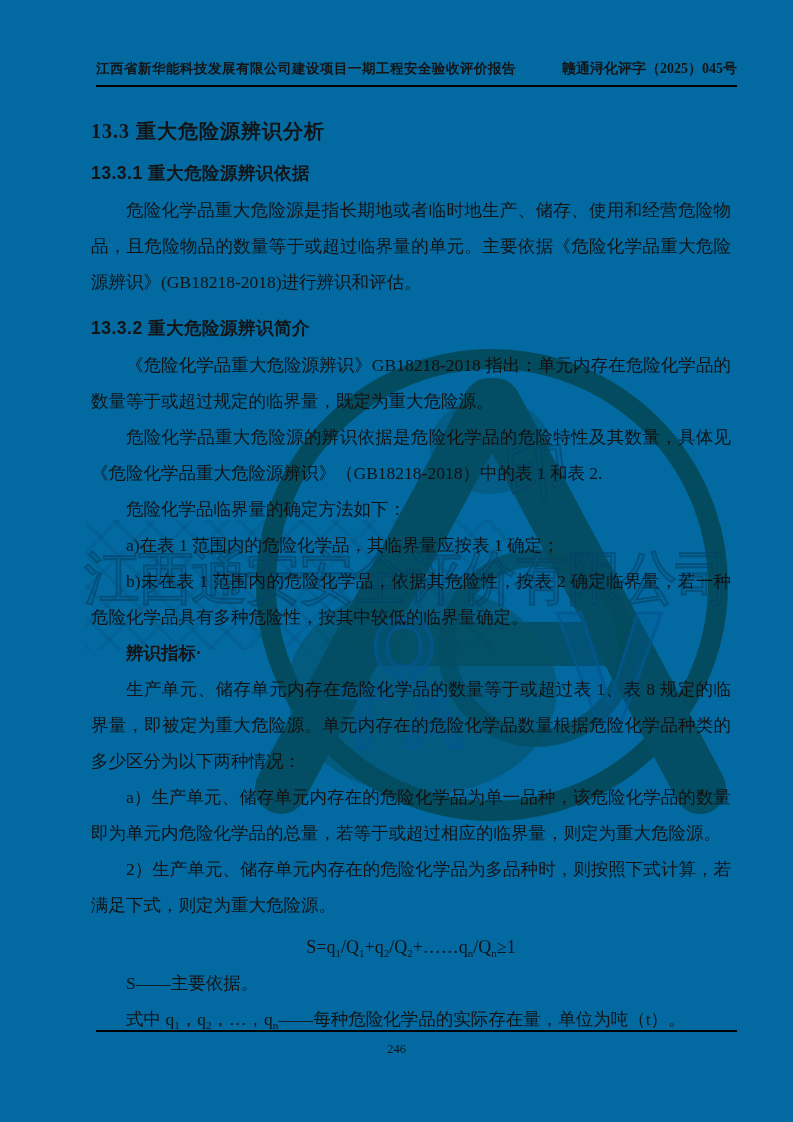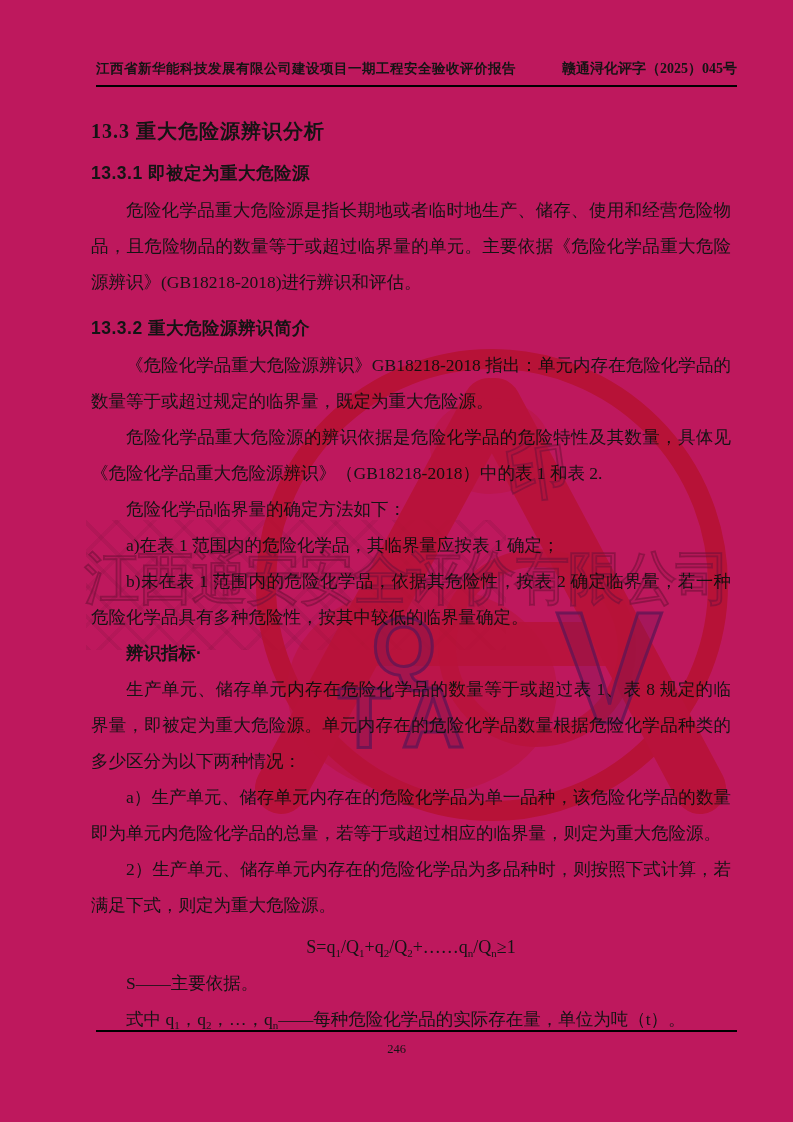--- a/index.html
+++ b/index.html
@@ -1,18 +1,18 @@
 <!DOCTYPE html>
 <html><head>
 <meta charset="utf-8">
 <style>
   html,body{margin:0;padding:0;}
   body{width:793px;height:1122px;background:#ffffff;overflow:hidden;
        font-family:"Liberation Serif","DejaVu Serif",serif;color:#141414;}
-  .page{position:relative;width:793px;height:1122px;background:#be185d;}
+  .page{position:relative;width:793px;height:1122px;background:#0369a1;}
 
   
   .content{position:absolute;inset:0;z-index:1;}
   .header-row{position:absolute;top:60px;left:96px;width:641px;
       border-bottom:2px solid #000;padding-bottom:7px;
       display:flex;justify-content:space-between;align-items:flex-end;}
   .header-left{font-size:13.5px;font-weight:bold;letter-spacing:0.5px;}
   .header-right{font-size:14px;font-weight:bold;}
 
   .main{position:absolute;top:96px;left:91px;width:640px;}
@@ -68,21 +68,21 @@
 
   <div class="content">
 
     <div class="header-row">
       <span class="header-left">江西省新华能科技发展有限公司建设项目一期工程安全验收评价报告</span>
       <span class="header-right">赣通浔化评字（2025）045号</span>
     </div>
 
     <div class="main">
       <div class="h2">13.3 重大危险源辨识分析</div>
-      <div class="h3">13.3.1 即被定为重大危险源</div>
+      <div class="h3">13.3.1 重大危险源辨识依据</div>
       <p class="para">危险化学品重大危险源是指长期地或者临时地生产、储存、使用和经营危险物品，且危险物品的数量等于或超过临界量的单元。主要依据《危险化学品重大危险源辨识》(GB18218-2018)进行辨识和评估。</p>
 
       <div class="h3">13.3.2 重大危险源辨识简介</div>
       <p class="para">《危险化学品重大危险源辨识》GB18218-2018 指出：单元内存在危险化学品的数量等于或超过规定的临界量，既定为重大危险源。</p>
       <p class="para tight">危险化学品重大危险源的辨识依据是危险化学品的危险特性及其数量，具体见《危险化学品重大危险源辨识》（GB18218-2018）中的表 1 和表 2.</p>
       <p class="para tight">危险化学品临界量的确定方法如下：</p>
       <p class="para tight">a)在表 1 范围内的危险化学品，其临界量应按表 1 确定；</p>
       <p class="para tight">b)未在表 1 范围内的危险化学品，依据其危险性，按表 2 确定临界量，若一种危险化学品具有多种危险性，按其中较低的临界量确定。</p>
       <p class="para bold tight">辨识指标·</p>
       <p class="para tight">生产单元、储存单元内存在危险化学品的数量等于或超过表 1、表 8 规定的临界量，即被定为重大危险源。单元内存在的危险化学品数量根据危险化学品种类的多少区分为以下两种情况：</p>

